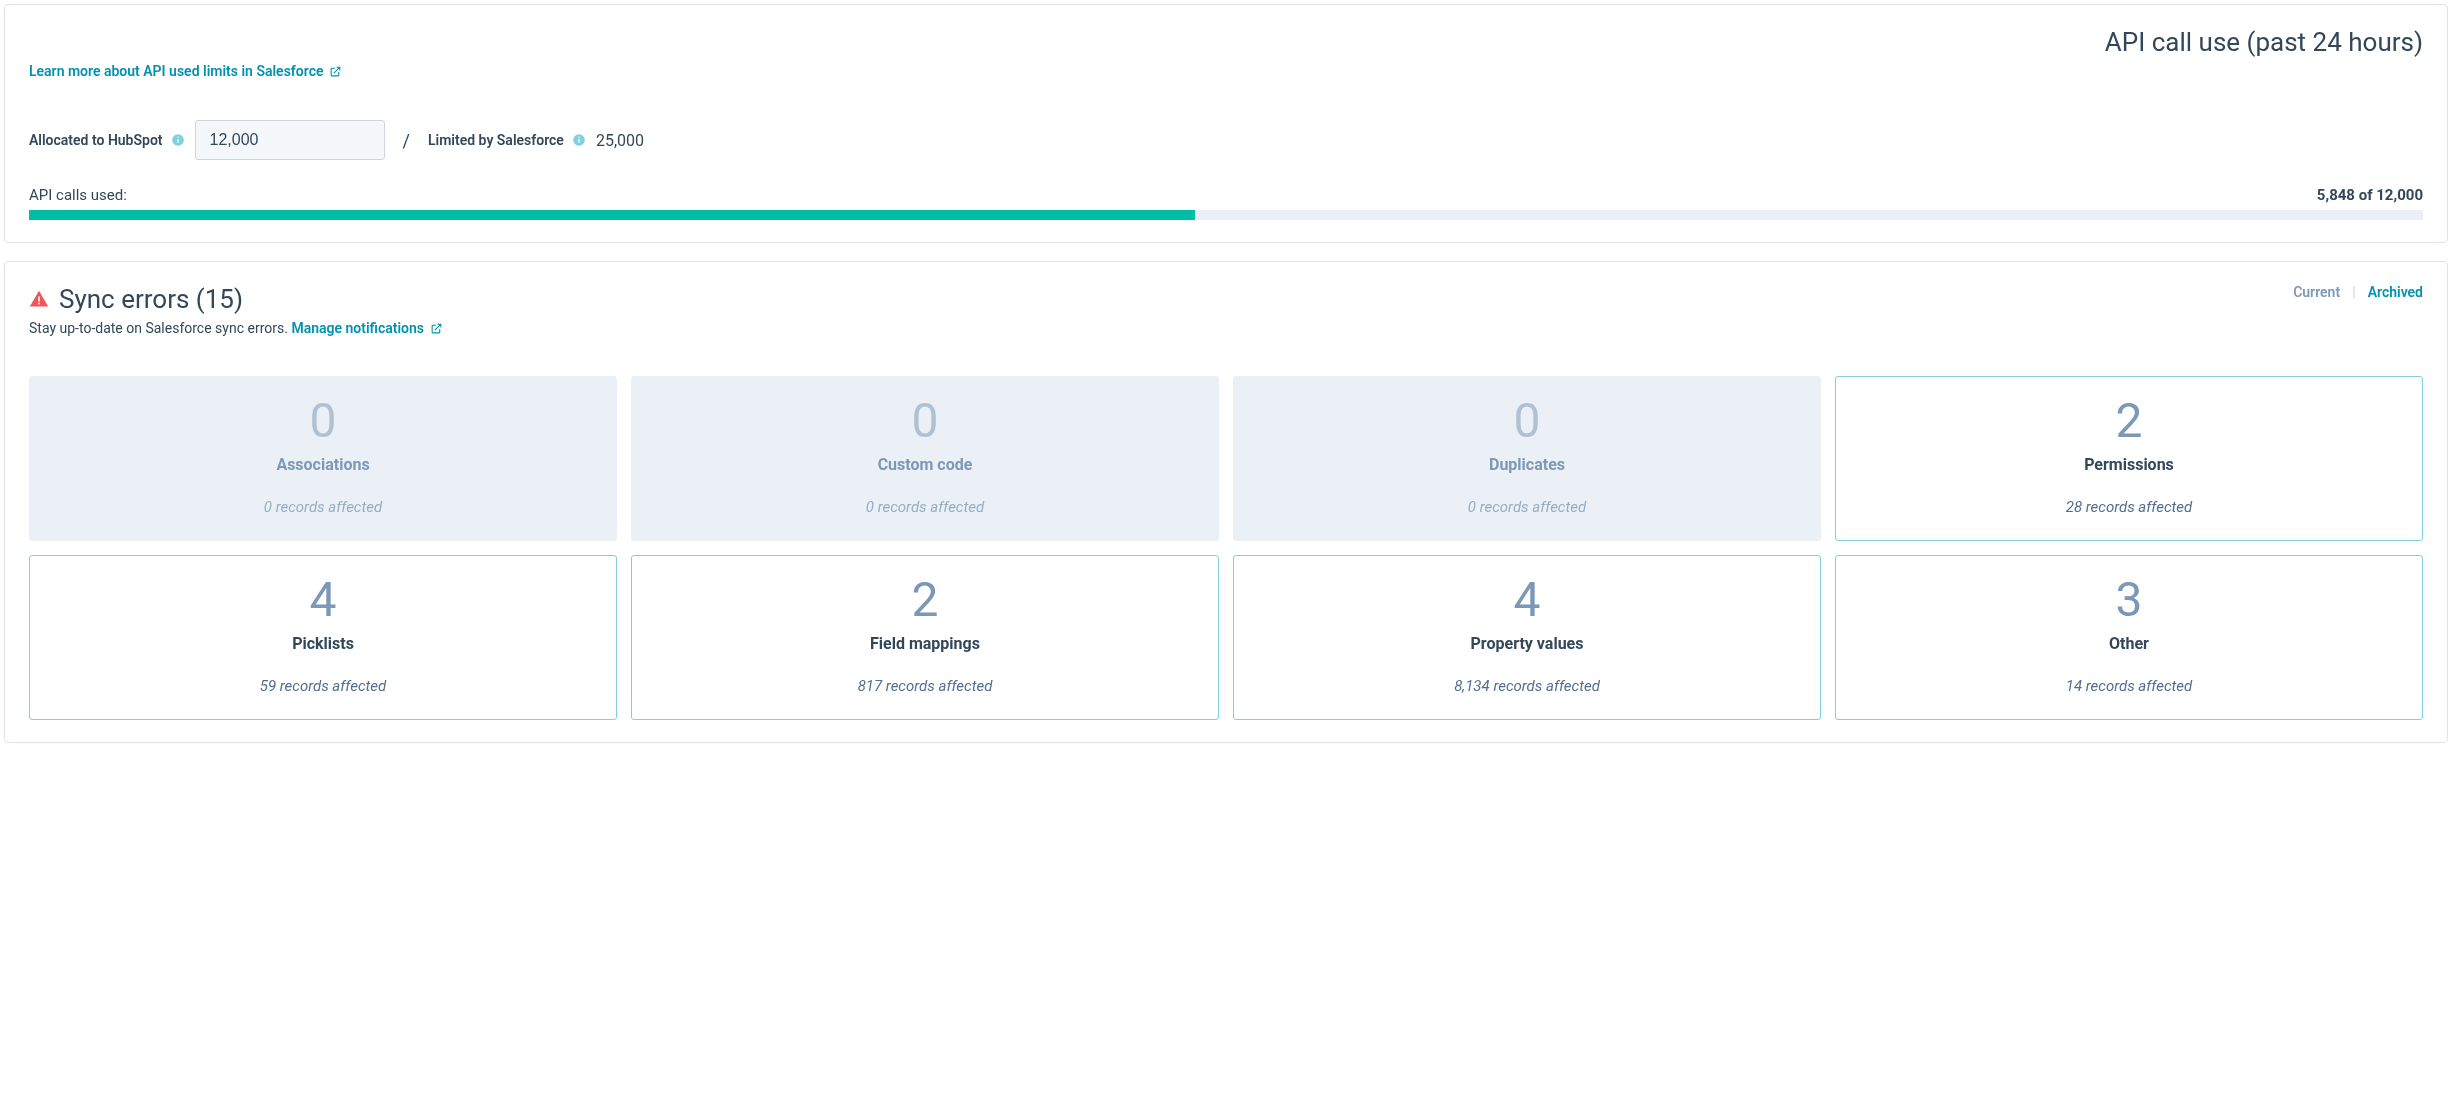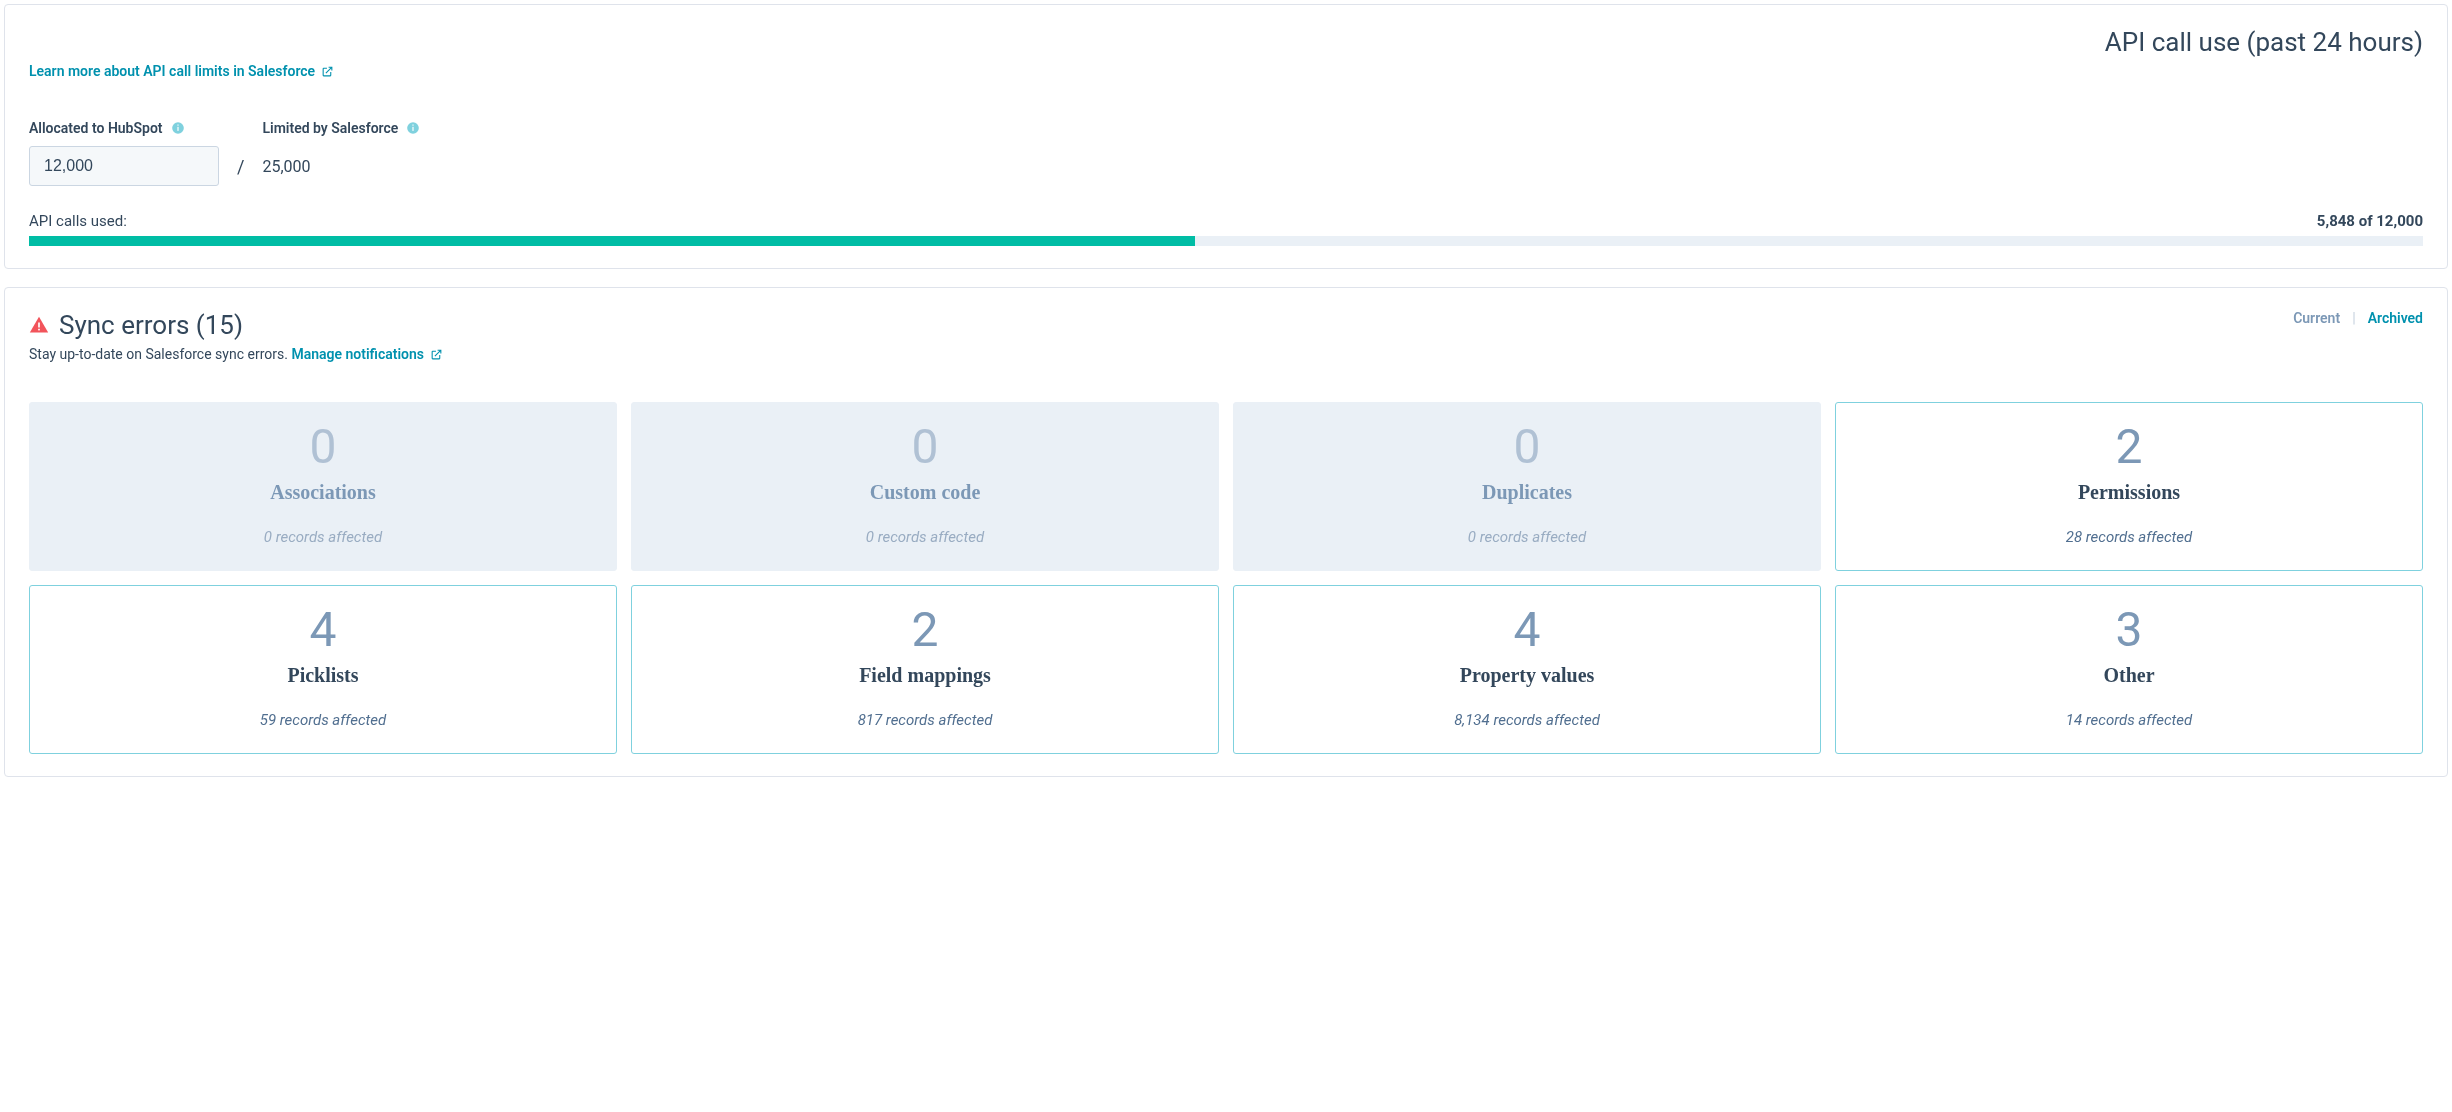--- a/index.html
+++ b/index.html
@@ -45,21 +45,21 @@
       fill: currentColor;
     }
     .field-row {
       display: flex;
       align-items: flex-end;
       gap: 18px;
       margin-top: 40px;
     }
     .field-group {
       display: flex;
-      flex-direction: column;
+      flex-direction: row;
       gap: 10px;
     }
     .field-label {
       font-size: 14px;
       font-weight: 600;
       color: #33475b;
       display: inline-flex;
       align-items: center;
       gap: 8px;
     }
@@ -163,42 +163,41 @@
       border-color: #eaf0f6;
     }
     .card-count {
       font-size: 48px;
       font-weight: 400;
       color: #7c98b6;
       line-height: 1;
     }
     .card.empty .card-count { color: #b0c1d4; }
     .card-label {
-      font-size: 20px;
+      font-size: 16px;
       font-weight: 700;
       color: #33475b;
       margin-top: 10px;
-      font-family: Liberation Serif, serif;
     }
     .card.empty .card-label { color: #7c98b6; }
     .card-affected {
       font-size: 15px;
       color: #516f90;
       margin-top: 24px;
       font-style: italic;
     }
     .card.empty .card-affected { color: #99acc2; }
   </style>
 </head>
 <body>
 
 <div class="panel">
   <h2 class="panel-title">API call use (past 24 hours)</h2>
   <a class="link link-row">
-    <span>Learn more about API call limits in Salesforce</span>
+    <span>Learn more about API used limits in Salesforce</span>
     <svg class="external-icon" viewBox="0 0 24 24">
       <path d="M14 3h7v7h-2V6.41l-9.29 9.3-1.42-1.42 9.3-9.29H14V3zM5 5h6v2H5v12h12v-6h2v6a2 2 0 0 1-2 2H5a2 2 0 0 1-2-2V7a2 2 0 0 1 2-2z"></path>
     </svg>
   </a>
 
   <div class="field-row">
     <div class="field-group">
       <label class="field-label">
         <span>Allocated to HubSpot</span>
         <svg class="info-icon" viewBox="0 0 24 24">

